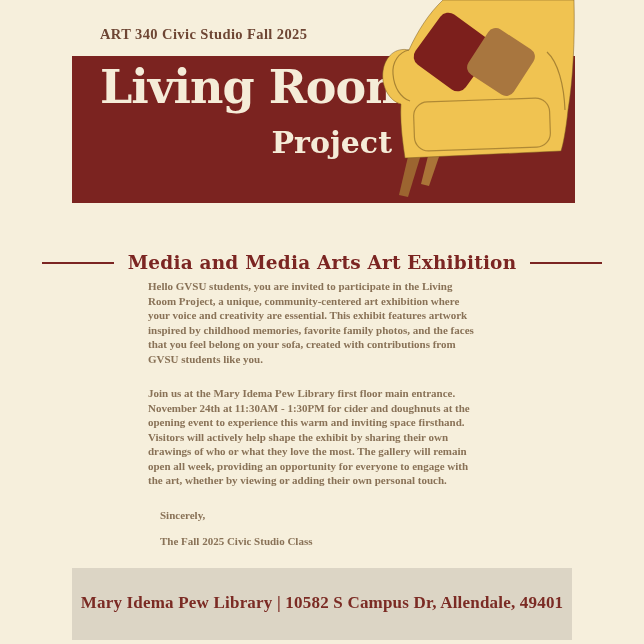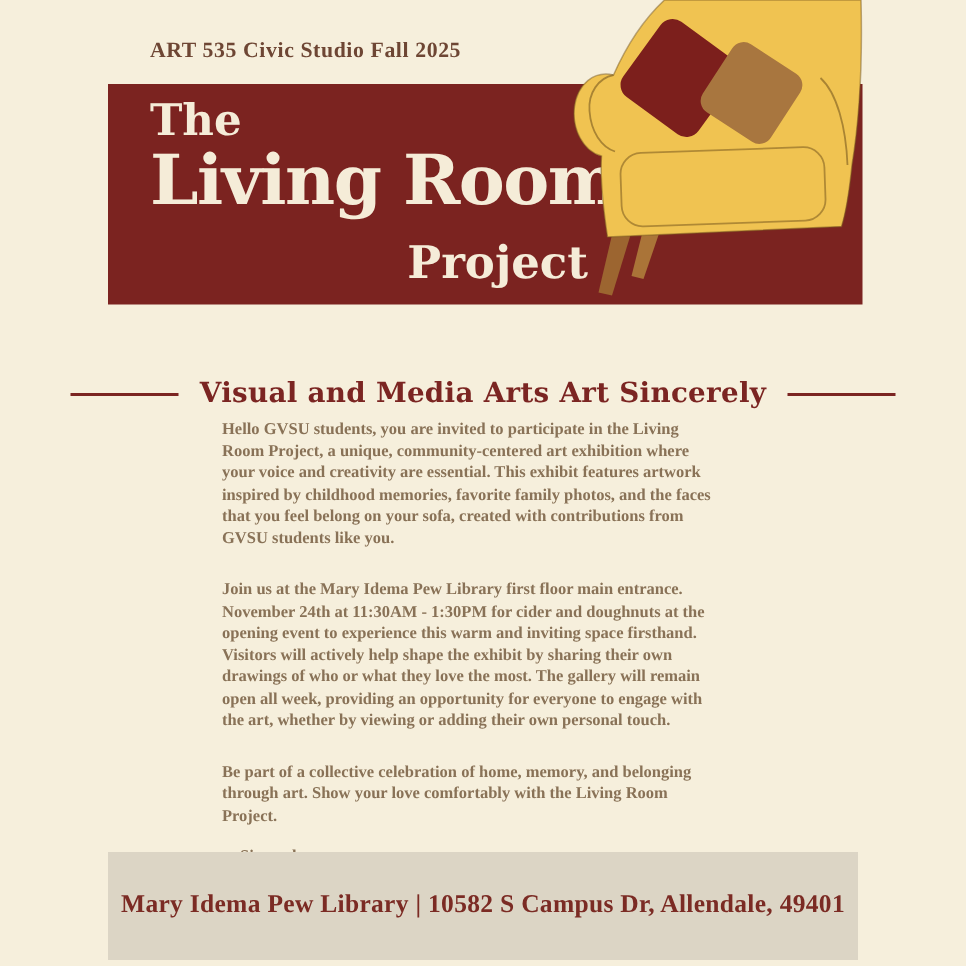--- a/index.html
+++ b/index.html
@@ -50,25 +50,24 @@
     background:#dcd5c5;z-index:3;text-align:center;
   }
   .footer-text{
     margin-top:25px;font-size:17px;font-weight:600;color:#7b2b24;
     letter-spacing:.2px;
   }
 </style>
 </head>
 <body>
 
-<div class="kicker">ART 535 Civic Studio Fall 2025</div>
+<div class="kicker">ART 340 Civic Studio Fall 2025</div>
 
 <div class="banner">
   <div class="title-block">
-    <div class="title-the">The</div>
     <div class="title-main">Living Room</div>
     <div class="title-sub">Project</div>
   </div>
 </div>
 
 <svg class="sofa" viewBox="0 0 200 205" aria-hidden="true">
 
   <polygon points="33,148 46,148 31,197 22,195" fill="#9c6530"></polygon>
   <polygon points="53,148 65,148 52,186 44,184" fill="#aa7438"></polygon>
 
@@ -79,28 +78,27 @@
   <rect x="-31" y="-31" width="62" height="62" rx="10" transform="translate(76,52) rotate(36)" fill="#7c1f1c"></rect>
   <rect x="-27" y="-27" width="54" height="54" rx="9" transform="translate(124,62) rotate(33)" fill="#a8763f"></rect>
 
   <rect x="37" y="100" width="136" height="49" rx="14" transform="rotate(-2 105 124)" fill="#f0c351" stroke="#7a5a1f" stroke-opacity="0.55" stroke-width="1.2"></rect>
 
   <path d="M32,50 C22,52 15,62 16,74 C17,88 24,98 33,101" fill="none" stroke="#7a5a1f" stroke-opacity="0.6" stroke-width="1.2"></path>
 </svg>
 
 <div class="heading-row">
   <span class="heading-rule"></span>
-  <span class="heading-text">Visual and Media Arts Art Sincerely</span>
+  <span class="heading-text">Media and Media Arts Art Exhibition</span>
   <span class="heading-rule"></span>
 </div>
 
 <div class="body-copy">
   <p>Hello GVSU students, you are invited to participate in the Living Room Project, a unique, community-centered art exhibition where your voice and creativity are essential. This exhibit features artwork inspired by childhood memories, favorite family photos, and the faces that you feel belong on your sofa, created with contributions from GVSU students like you.</p>
   <p>Join us at the Mary Idema Pew Library first floor main entrance. November 24th at 11:30AM - 1:30PM for cider and doughnuts at the opening event to experience this warm and inviting space firsthand. Visitors will actively help shape the exhibit by sharing their own drawings of who or what they love the most. The gallery will remain open all week, providing an opportunity for everyone to engage with the art, whether by viewing or adding their own personal touch.</p>
-  <p class="last">Be part of a collective celebration of home, memory, and belonging through art. Show your love comfortably with the Living Room Project.</p>
   <div class="signoff">
     <div>Sincerely,</div>
     <div>The Fall 2025 Civic Studio Class</div>
   </div>
 </div>
 
 <div class="footer-band">
   <div class="footer-text">Mary Idema Pew Library | 10582 S Campus Dr, Allendale, 49401</div>
 </div>
 

